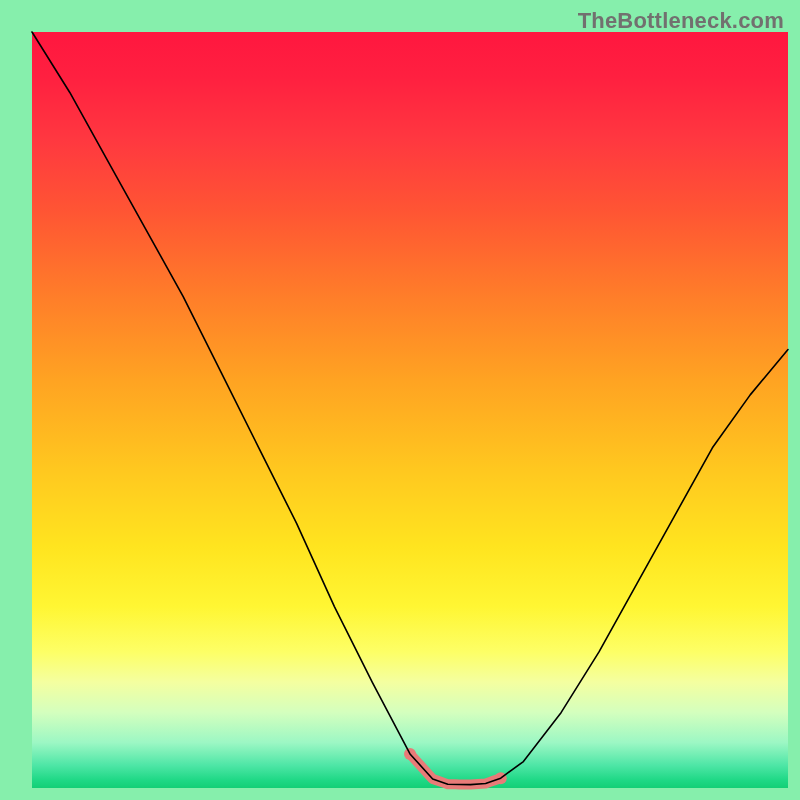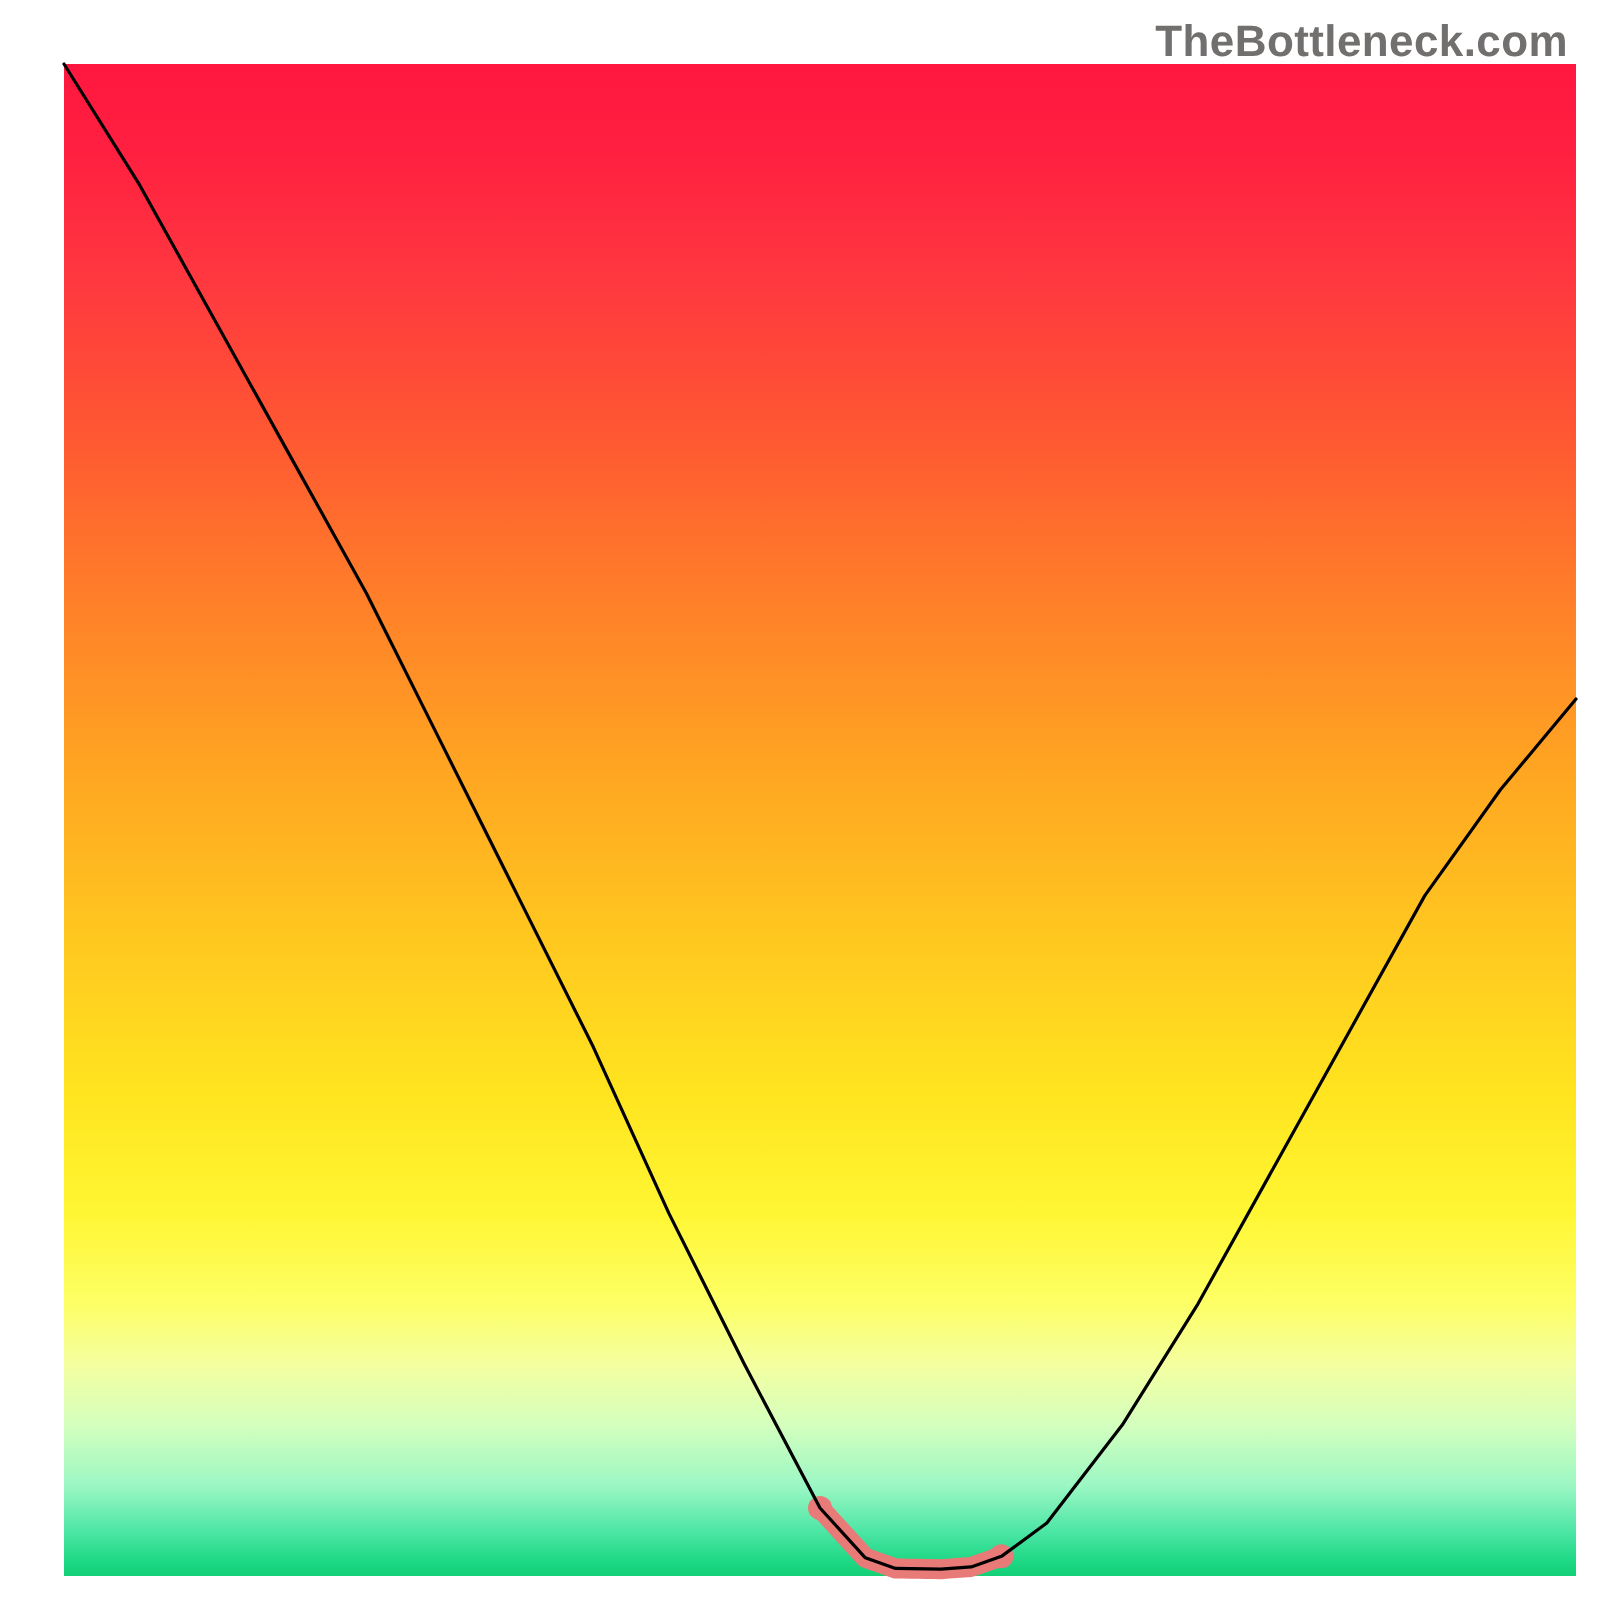--- a/index.html
+++ b/index.html
@@ -9,21 +9,21 @@
     height: 800px;
     background: #000;
     overflow: hidden;
   }
   .frame {
     position: absolute;
     left: 0;
     top: 0;
     width: 800px;
     height: 800px;
-    background: #ffffff;
+    background: #86efac;
   }
   .plot-bg {
     position: absolute;
     background: linear-gradient(to bottom,
       #ff173f 0%,
       #ff2040 6%,
       #ff3740 14%,
       #ff5633 24%,
       #ff7a2a 34%,
       #ffa322 46%,

